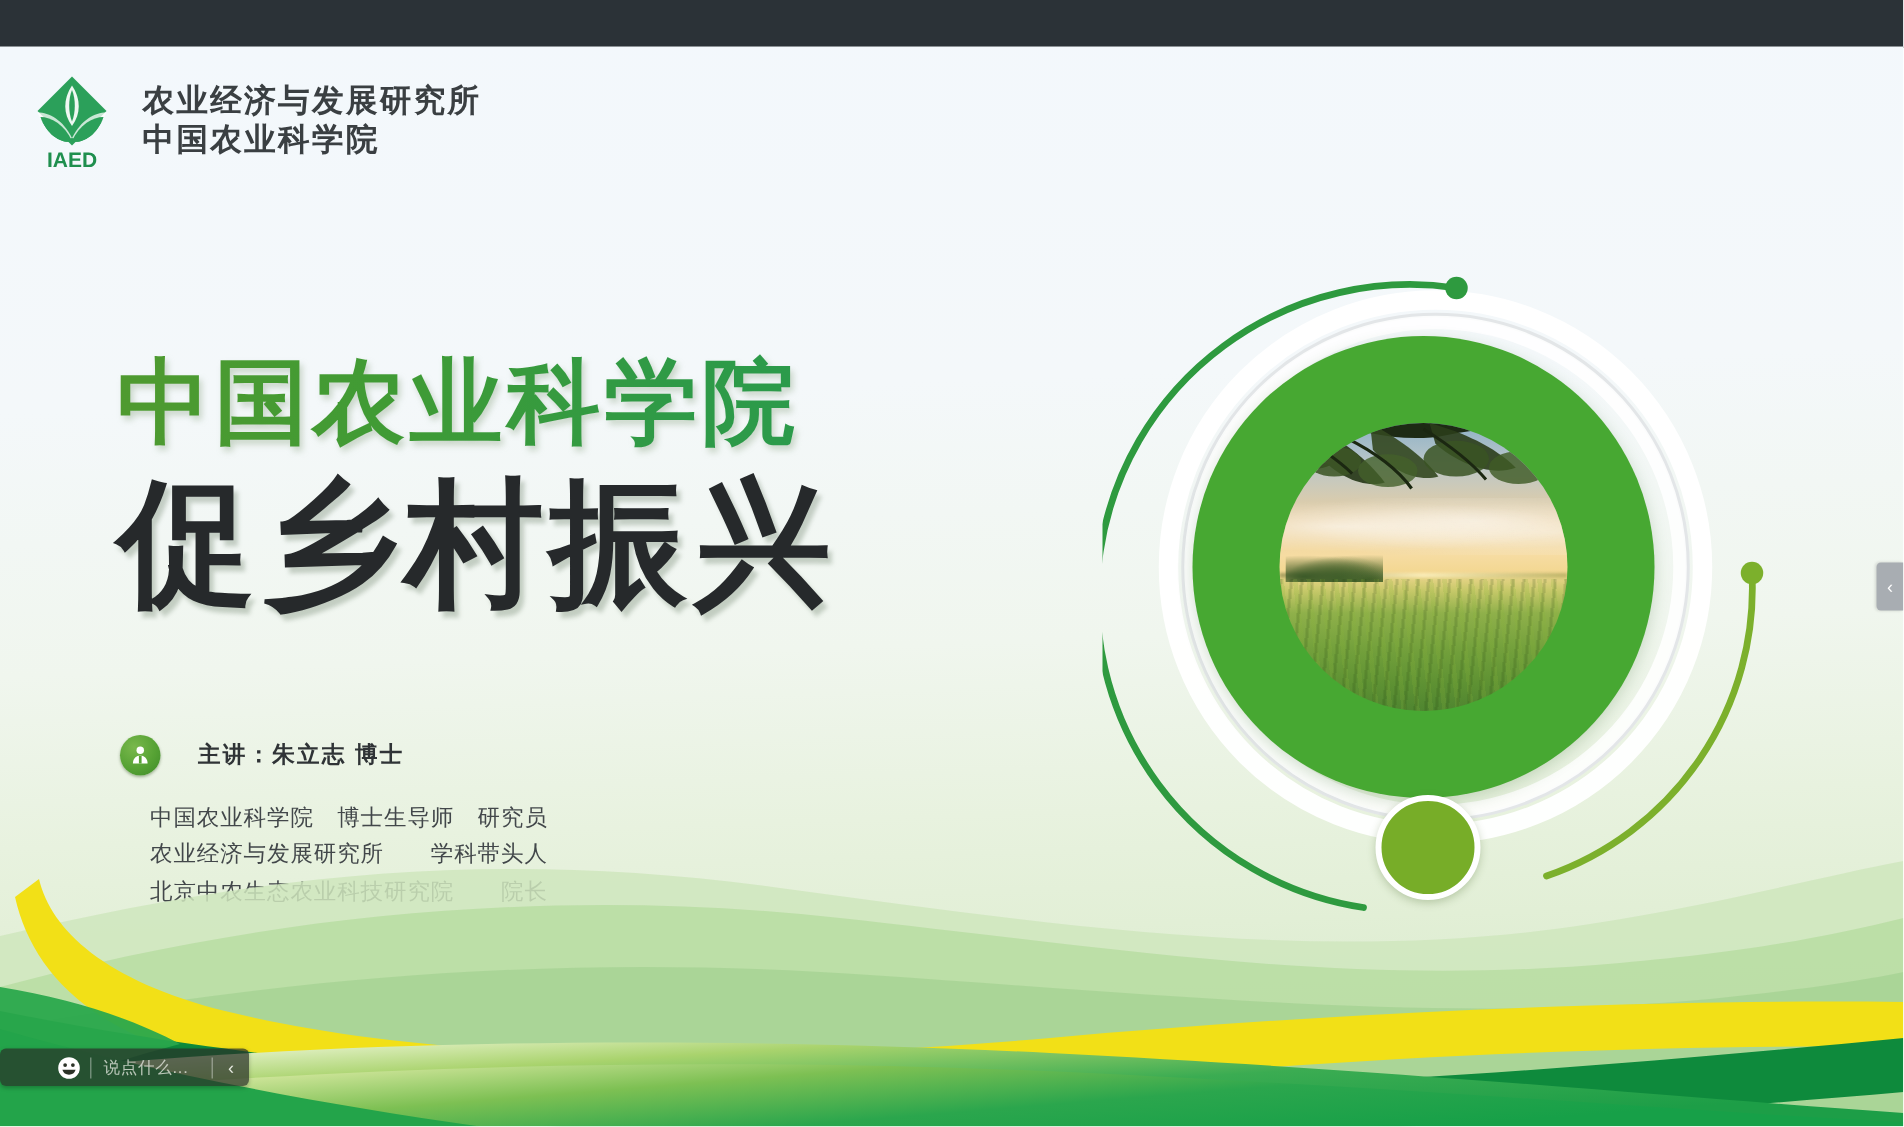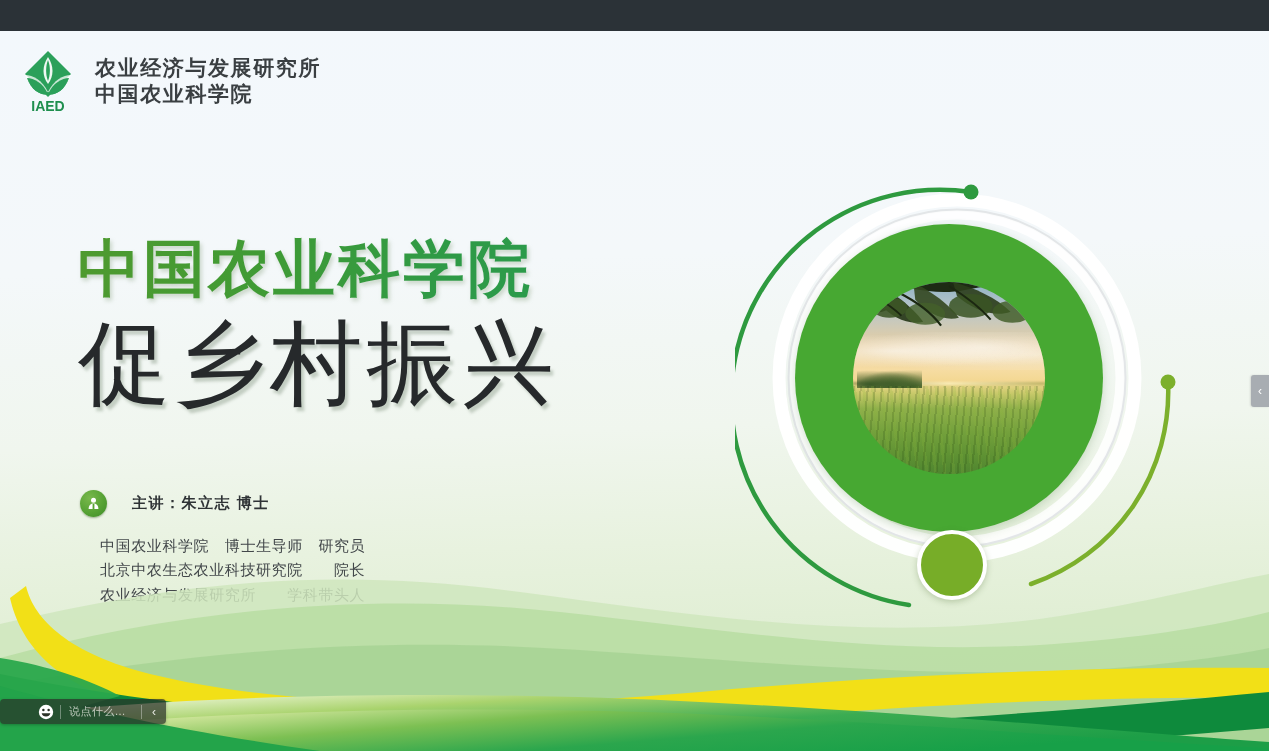--- a/index.html
+++ b/index.html
@@ -40,21 +40,21 @@
   .title-1{
     font-size:62px;font-weight:700;letter-spacing:3px;line-height:1.08;
     background:linear-gradient(95deg,#4f9a2f 0%,#3f9b35 40%,#2f9a46 75%,#2a9b4c 100%);
     -webkit-background-clip:text;background-clip:text;
     color:transparent;-webkit-text-fill-color:transparent;
     filter:drop-shadow(2px 3px 2px rgba(120,150,110,.35));
     white-space:nowrap;
   }
   .title-2{
     margin-top:12px;
-    font-size:92px;font-weight:400;letter-spacing:4px;line-height:1.05;
+    font-size:92px;font-weight:700;letter-spacing:4px;line-height:1.05;
     color:#26292b;
     text-shadow:3px 4px 3px rgba(110,130,105,.35);
     white-space:nowrap;
   }
 
   
   .speaker{position:absolute;left:80px;top:459px;}
   .speaker-head{display:flex;align-items:center;}
   .speaker-avatar{
     width:27px;height:27px;border-radius:50%;flex:0 0 27px;
@@ -190,22 +190,22 @@
           <svg width="15" height="15" viewBox="0 0 15 15">
             <circle cx="7.5" cy="4.2" r="2.5" fill="#ffffff"></circle>
             <path d="M2.6 13 C2.6 9.4 5 7.6 7.5 7.6 C10 7.6 12.4 9.4 12.4 13 Z" fill="#ffffff"></path>
             <rect x="6.6" y="7.8" width="1.8" height="5.2" fill="#56a234"></rect>
           </svg>
         </span>
         <span class="speaker-name">主讲：朱立志 博士</span>
       </div>
       <div class="affil">
         <div class="affil-line">中国农业科学院　博士生导师　研究员</div>
+        <div class="affil-line">农业经济与发展研究所　　学科带头人</div>
         <div class="affil-line">北京中农生态农业科技研究院　　院长</div>
-        <div class="affil-line">农业经济与发展研究所　　学科带头人</div>
       </div>
     </div>
 
     <div class="emblem">
 
       <svg width="460" height="460" viewBox="0 0 460 460">
 
         <circle cx="222" cy="222" r="168" fill="none" stroke="#e3e6e8" stroke-width="3"></circle>
 
         <circle cx="222" cy="222" r="178" fill="none" stroke="#ffffff" stroke-width="13" opacity="0.95"></circle>

